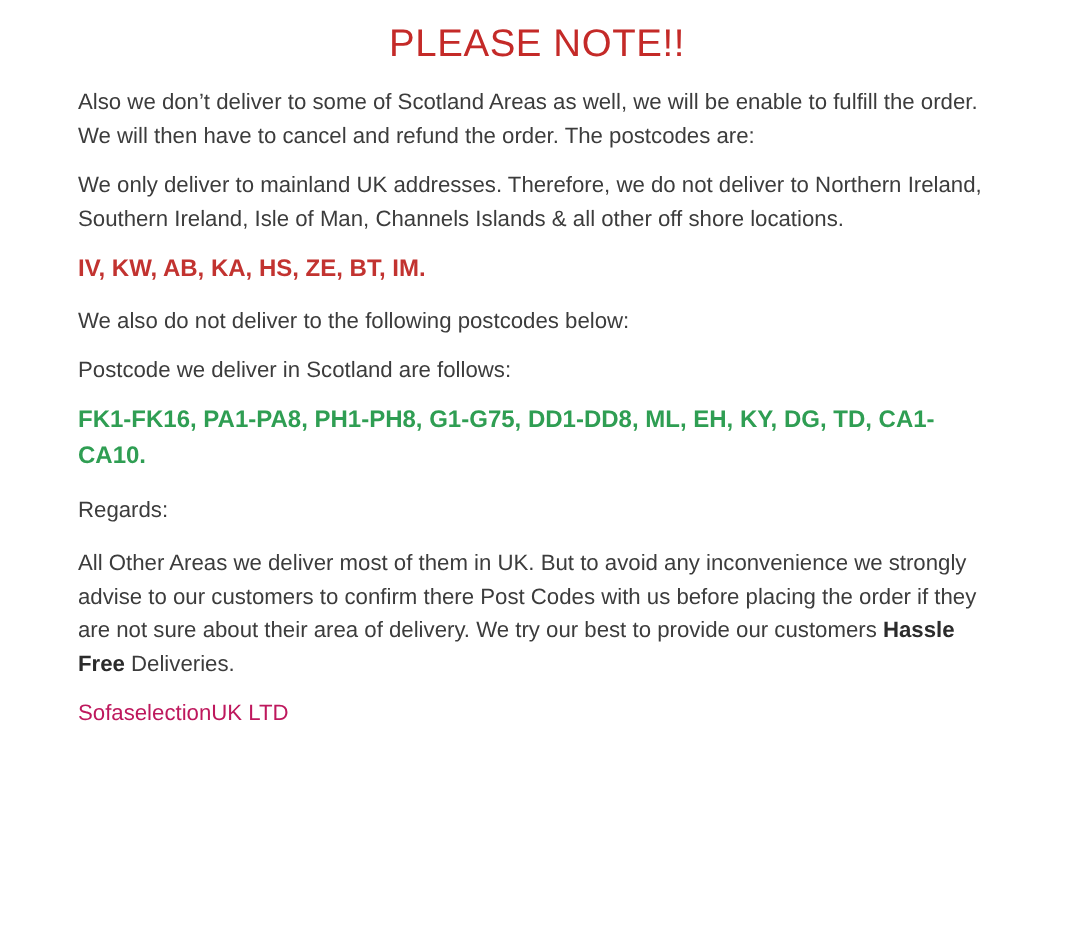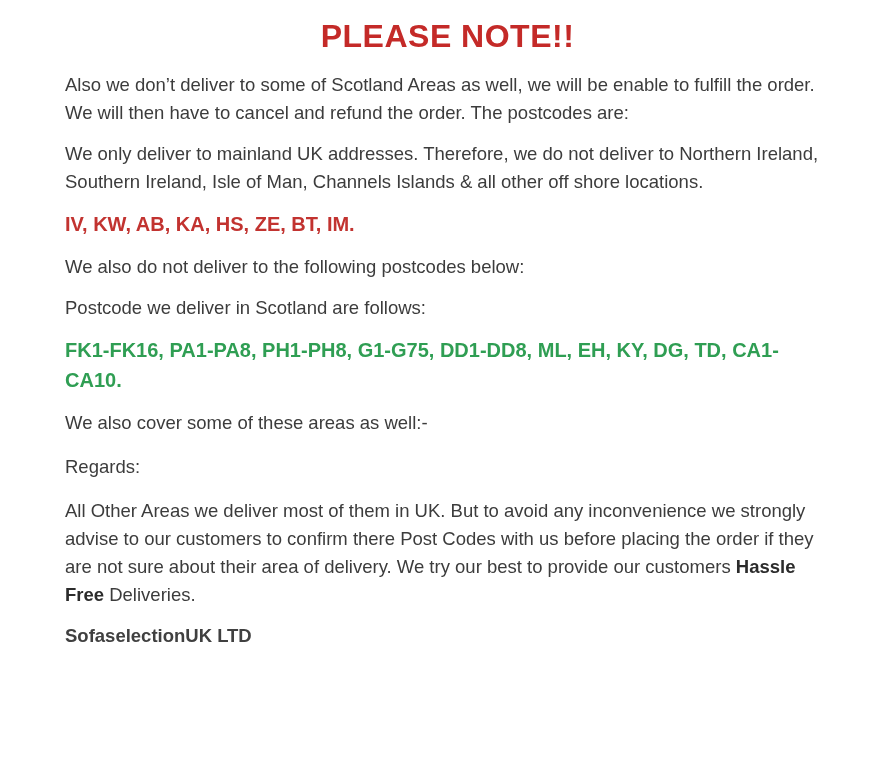--- a/index.html
+++ b/index.html
@@ -17,21 +17,21 @@
   .page {
     box-sizing: border-box;
     width: 896px;
     height: 777px;
     padding: 16px 66px 10px 65px;
   }
   .title {
     margin: 2px 0 16px 0;
     text-align: center;
     font-size: 32px;
-    font-weight: 700;
+    font-weight: 400;
     letter-spacing: 0.5px;
     color: var(--heading-red, #c42a28);
   }
   .body-para {
     margin: 0 0 13px 0;
     font-size: 18.5px;
     line-height: 28px;
     font-weight: 400;
   }
   .codes {
@@ -45,22 +45,22 @@
   .codes.indent { padding-left: 6px; }
   .bold-inline {
     font-weight: 700;
     color: #2b2b2b;
   }
   .regards {
     margin-top: 16px;
     margin-bottom: 16px;
   }
   .signature {
-    font-weight: 700;
-    color: #404040;
+    font-weight: 400;
+    color: #be185d;
     margin-bottom: 0;
   }
 </style>
 </head>
 <body>
 
 <div class="page">
 
   <h1 class="title">PLEASE NOTE!!</h1>
 
@@ -70,21 +70,20 @@
 
   <p class="codes red">IV, KW, AB, KA, HS, ZE, BT, IM.</p>
 
   <p class="body-para">We also do not deliver to the following postcodes below:</p>
 
 
   <p class="body-para">Postcode we deliver in Scotland are follows:</p>
 
   <p class="codes green">FK1-FK16, PA1-PA8, PH1-PH8, G1-G75, DD1-DD8, ML, EH, KY, DG, TD, CA1-CA10.</p>
 
-  <p class="body-para">We also cover some of these areas as well:-</p>
 
 
   <p class="body-para regards">Regards:</p>
 
   <p class="body-para"><span>All Other Areas we deliver most of them in UK. But to avoid any inconvenience we strongly advise to our customers to confirm there Post Codes with us before placing the order if they are not sure about their area of delivery. We try our best to provide our customers </span><span class="bold-inline">Hassle Free</span><span> Deliveries.</span></p>
 
   <p class="body-para signature">SofaselectionUK LTD</p>
 
 </div>
 

